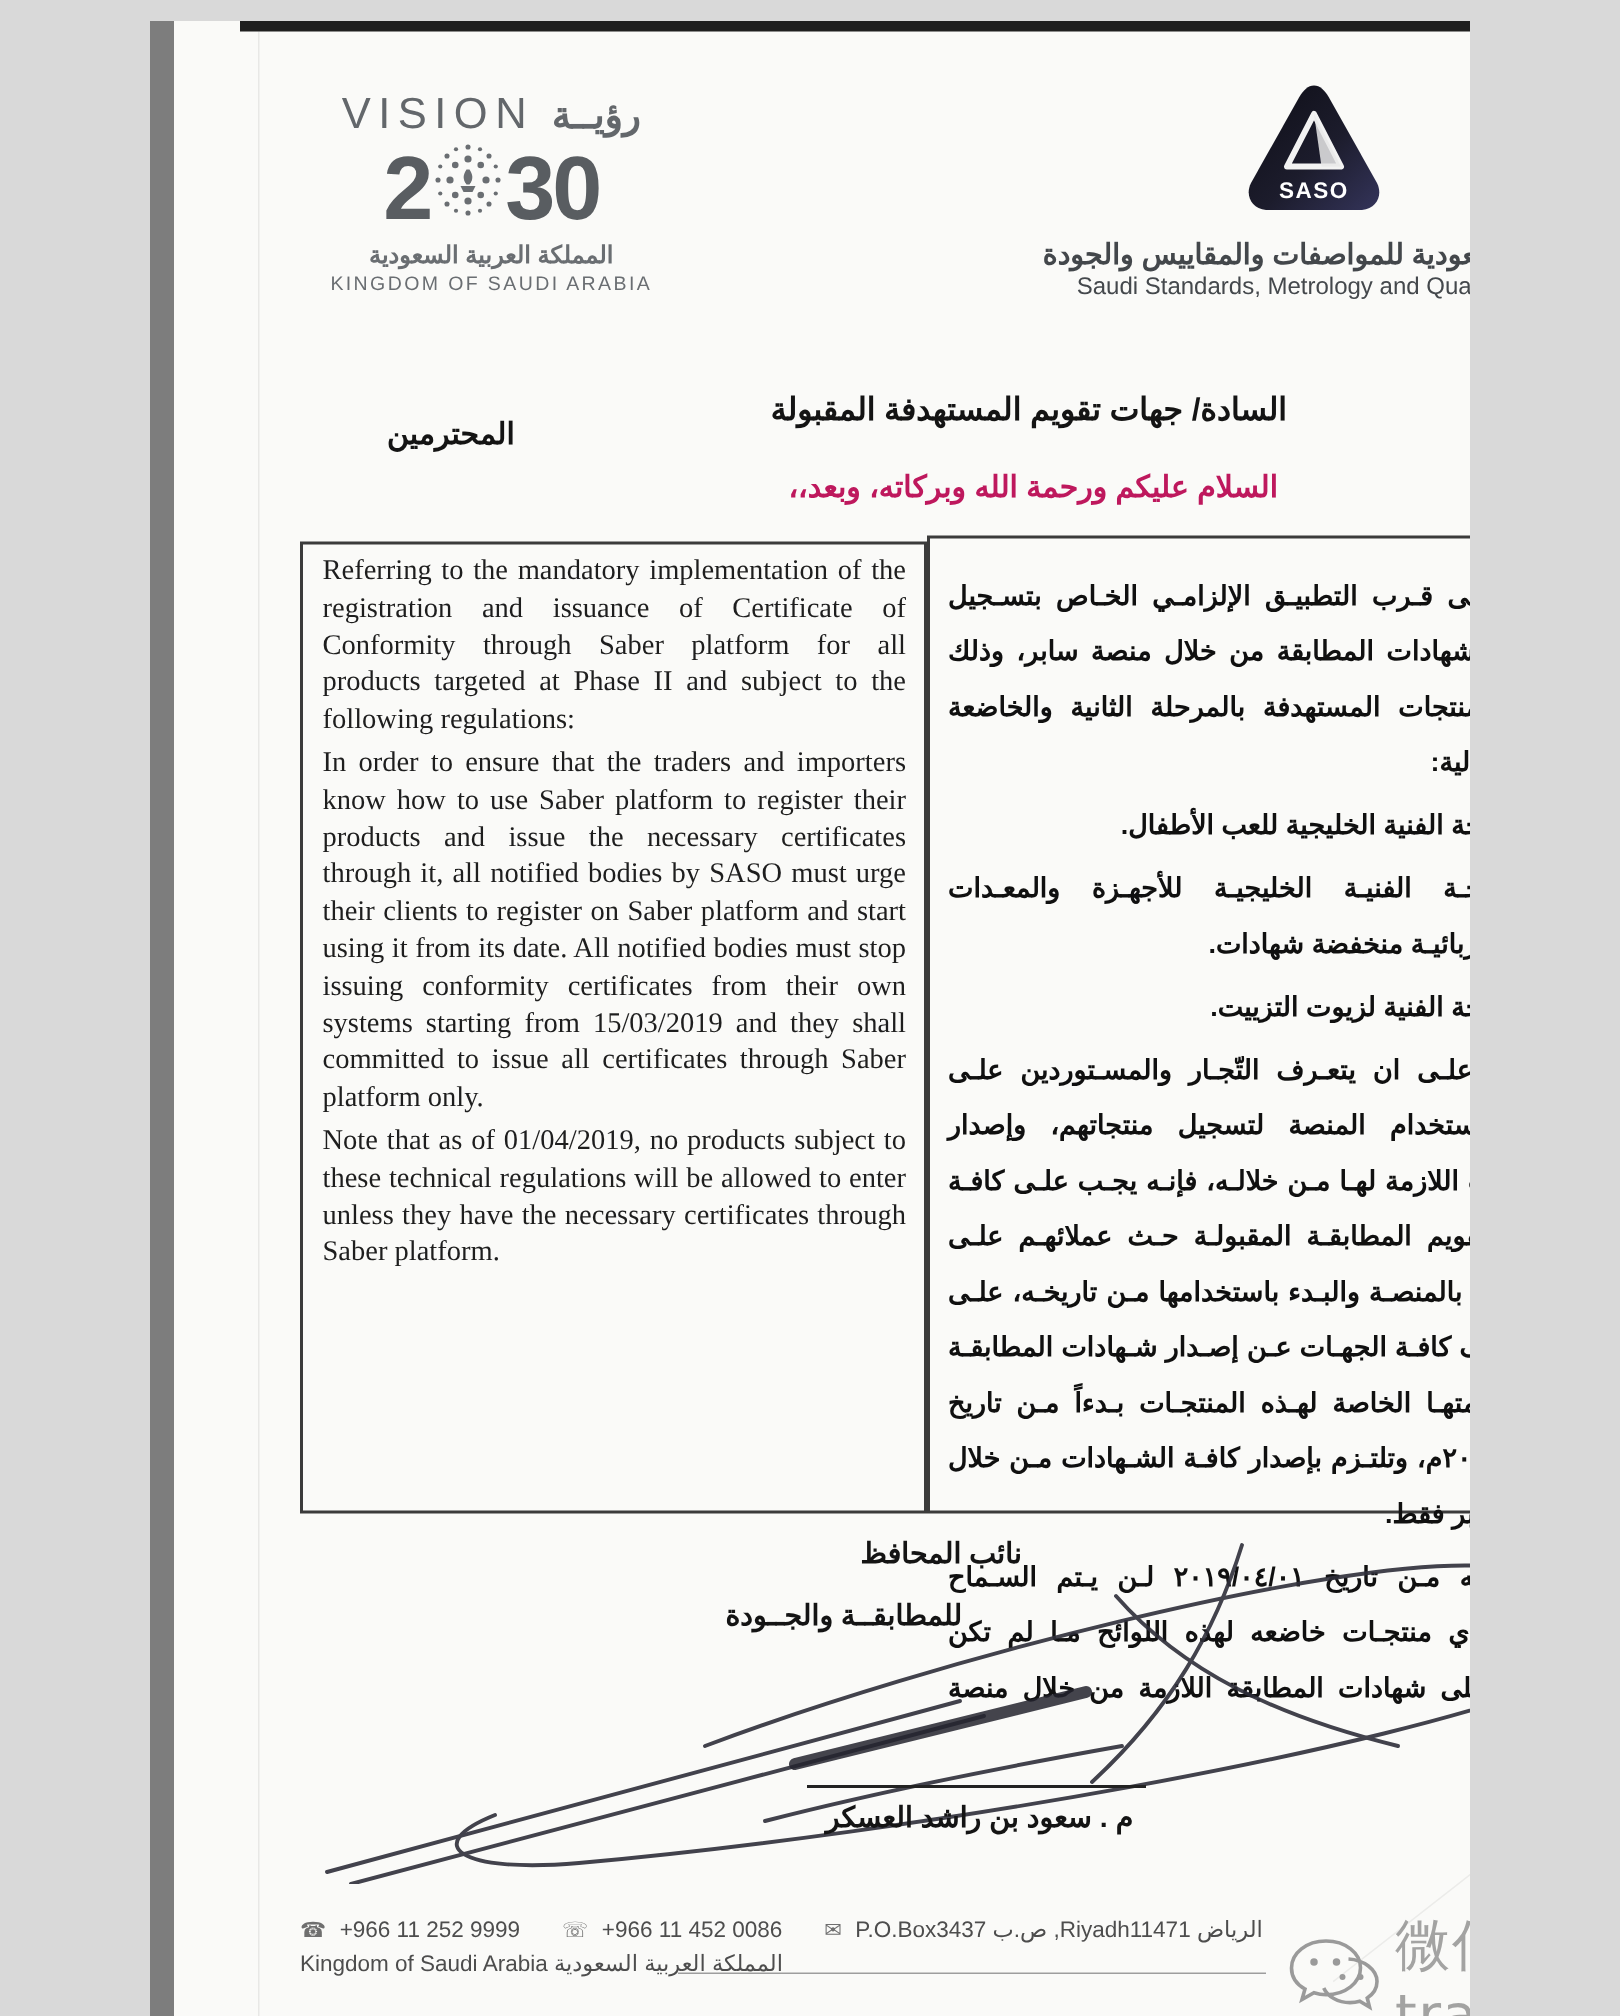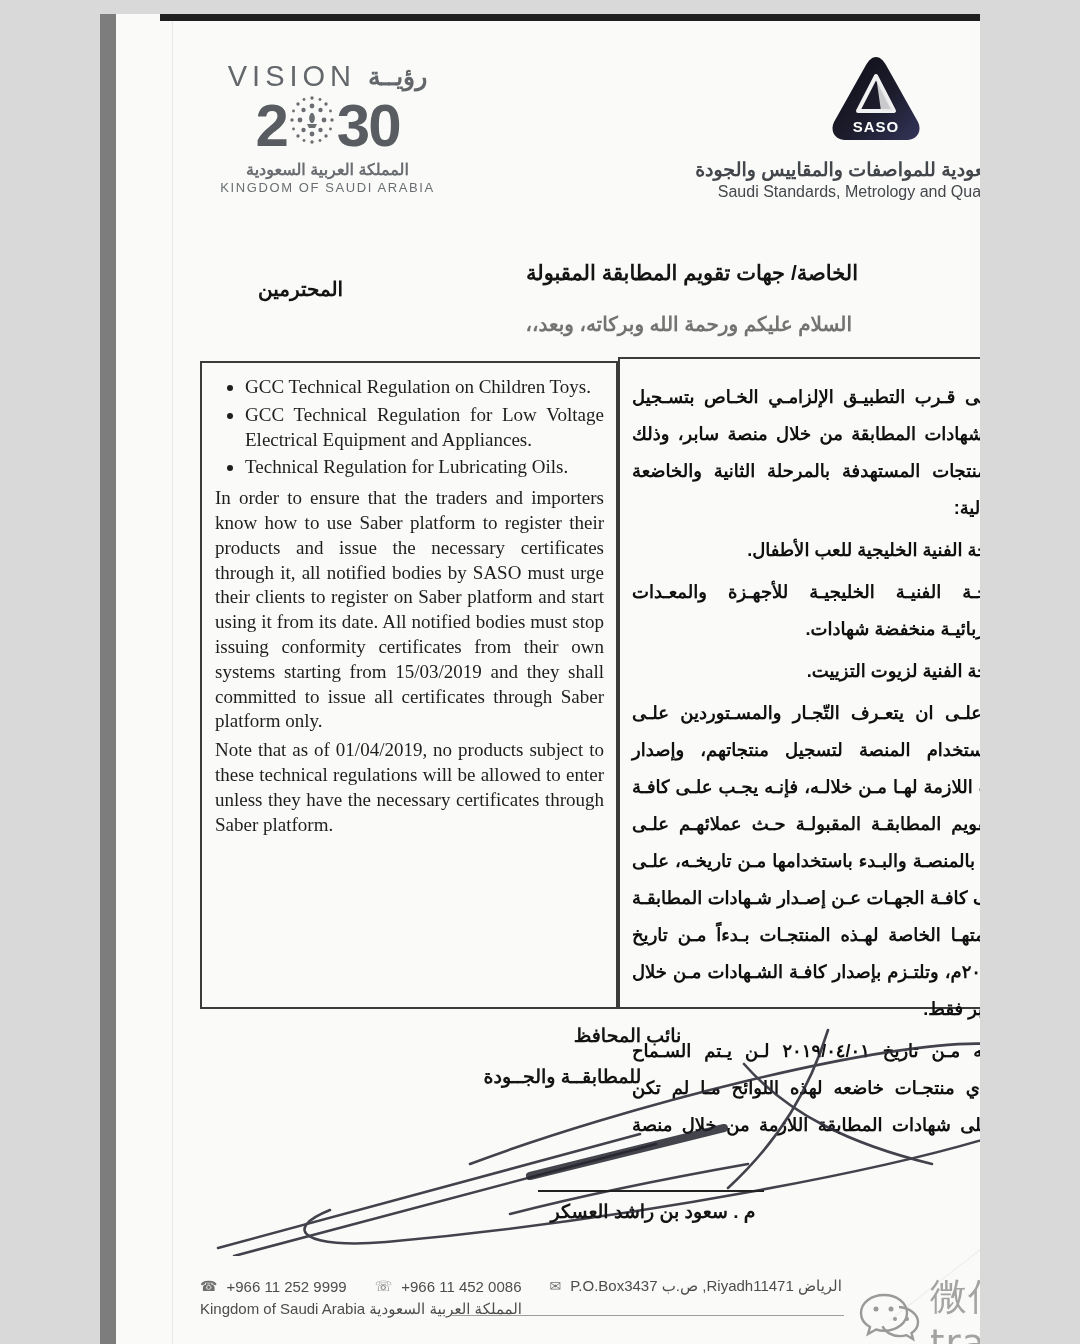--- a/index.html
+++ b/index.html
@@ -27,21 +27,21 @@
   .vision-country-en{font-size:13px;letter-spacing:1.6px;color:#6a6e72;margin-top:1px;}
 
   
   .saso-logo{position:absolute;left:726px;top:40px;}
   .org-ar{position:absolute;left:588px;top:144px;width:378px;text-align:center;font-size:19px;font-weight:700;color:#43474b;}
   .org-en{position:absolute;left:588px;top:169px;width:378px;text-align:center;font-size:16px;color:#44484c;}
   .ref-num{position:absolute;left:588px;top:199px;width:378px;text-align:center;font-size:15px;color:#55595d;letter-spacing:2px;}
 
   
   .to-line{position:absolute;right:122px;top:247px;font-size:21px;font-weight:700;direction:rtl;color:#141414;}
-  .greeting{position:absolute;right:128px;top:298px;font-size:20px;font-weight:700;direction:rtl;color:#737373;}
+  .greeting{position:absolute;right:128px;top:298px;font-size:20px;font-weight:700;direction:rtl;color:#be185d;}
   .honorific{position:absolute;left:158px;top:263px;font-size:20px;font-weight:700;direction:rtl;color:#141414;}
 
   
   .box-en{
     position:absolute;left:100px;top:347px;width:418px;height:648px;
     border:2px solid #3b3b3b;box-sizing:border-box;padding:6px 12px 0 13px;
     font-family:"Liberation Serif",serif;font-size:19px;line-height:24.8px;
     text-align:justify;color:#1e1e1e;
   }
   .box-en p{margin:0 0 4px 0;}
@@ -146,30 +146,26 @@
       </defs>
       <path d="M50 3 C54 3 57 6 60 11 L92 68 C96 76 92 85 82 86 L18 86 C8 85 4 76 8 68 L40 11 C43 6 46 3 50 3 Z" fill="url(#sasograd)"></path>
       <path d="M50 22 L68 57 L32 57 Z" fill="none" stroke="#f2f2f2" stroke-width="4" stroke-linejoin="round"></path>
       <path d="M50 22 L68 57 L55 57 Z" fill="#e9e9e9" opacity="0.85"></path>
       <text x="50" y="78" text-anchor="middle" font-family="Liberation Sans, sans-serif" font-size="15" font-weight="bold" letter-spacing="1" fill="#ffffff">SASO</text>
     </svg>
   </div>
   <div class="org-ar">الهيئة السعودية للمواصفات والمقاييس والجودة</div>
   <div class="org-en">Saudi Standards, Metrology and Quality Org.</div>
 
-  <div class="to-line">الخاصة/ جهات تقويم المطابقة المقبولة</div>
+  <div class="to-line">السادة/ جهات تقويم المستهدفة المقبولة</div>
   <div class="greeting">السلام عليكم ورحمة الله وبركاته، وبعد،،</div>
   <div class="honorific">المحترمين</div>
 
   <div class="box-en">
-    <ul class="en-bullets">
-      <li>GCC Technical Regulation on Children Toys.</li>
-      <li>GCC Technical Regulation for Low Voltage Electrical Equipment and Appliances.</li>
-      <li>Technical Regulation for Lubricating Oils.</li>
-    </ul>
+    <p>Referring to the mandatory implementation of the registration and issuance of Certificate of Conformity through Saber platform for all products targeted at Phase II and subject to the following regulations:</p>
     <p>In order to ensure that the traders and importers know how to use Saber platform to register their products and issue the necessary certificates through it, all notified bodies by SASO must urge their clients to register on Saber platform and start using it from its date. All notified bodies must stop issuing conformity certificates from their own systems starting from 15/03/2019 and they shall committed to issue all certificates through Saber platform only.</p>
     <p>Note that as of 01/04/2019, no products subject to these technical regulations will be allowed to enter unless they have the necessary certificates through Saber platform.</p>
   </div>
 
   <div class="box-ar">
     <p>إشـارة إلى قـرب التطبيـق الإلزامـي الخـاص بتسـجيل وإصـدار شهادات المطابقة من خلال منصة سابر، وذلك لكافة المنتجات المستهدفة بالمرحلة الثانية والخاضعة للوائح التالية:</p>
     <ul class="ar-bullets">
       <li>اللائحة الفنية الخليجية للعب الأطفال.</li>
       <li>اللائحـة الفنيـة الخليجيـة للأجهـزة والمعـدات الكهربائيـة منخفضة شهادات.</li>
       <li>اللائحة الفنية لزيوت التزييت.</li>

